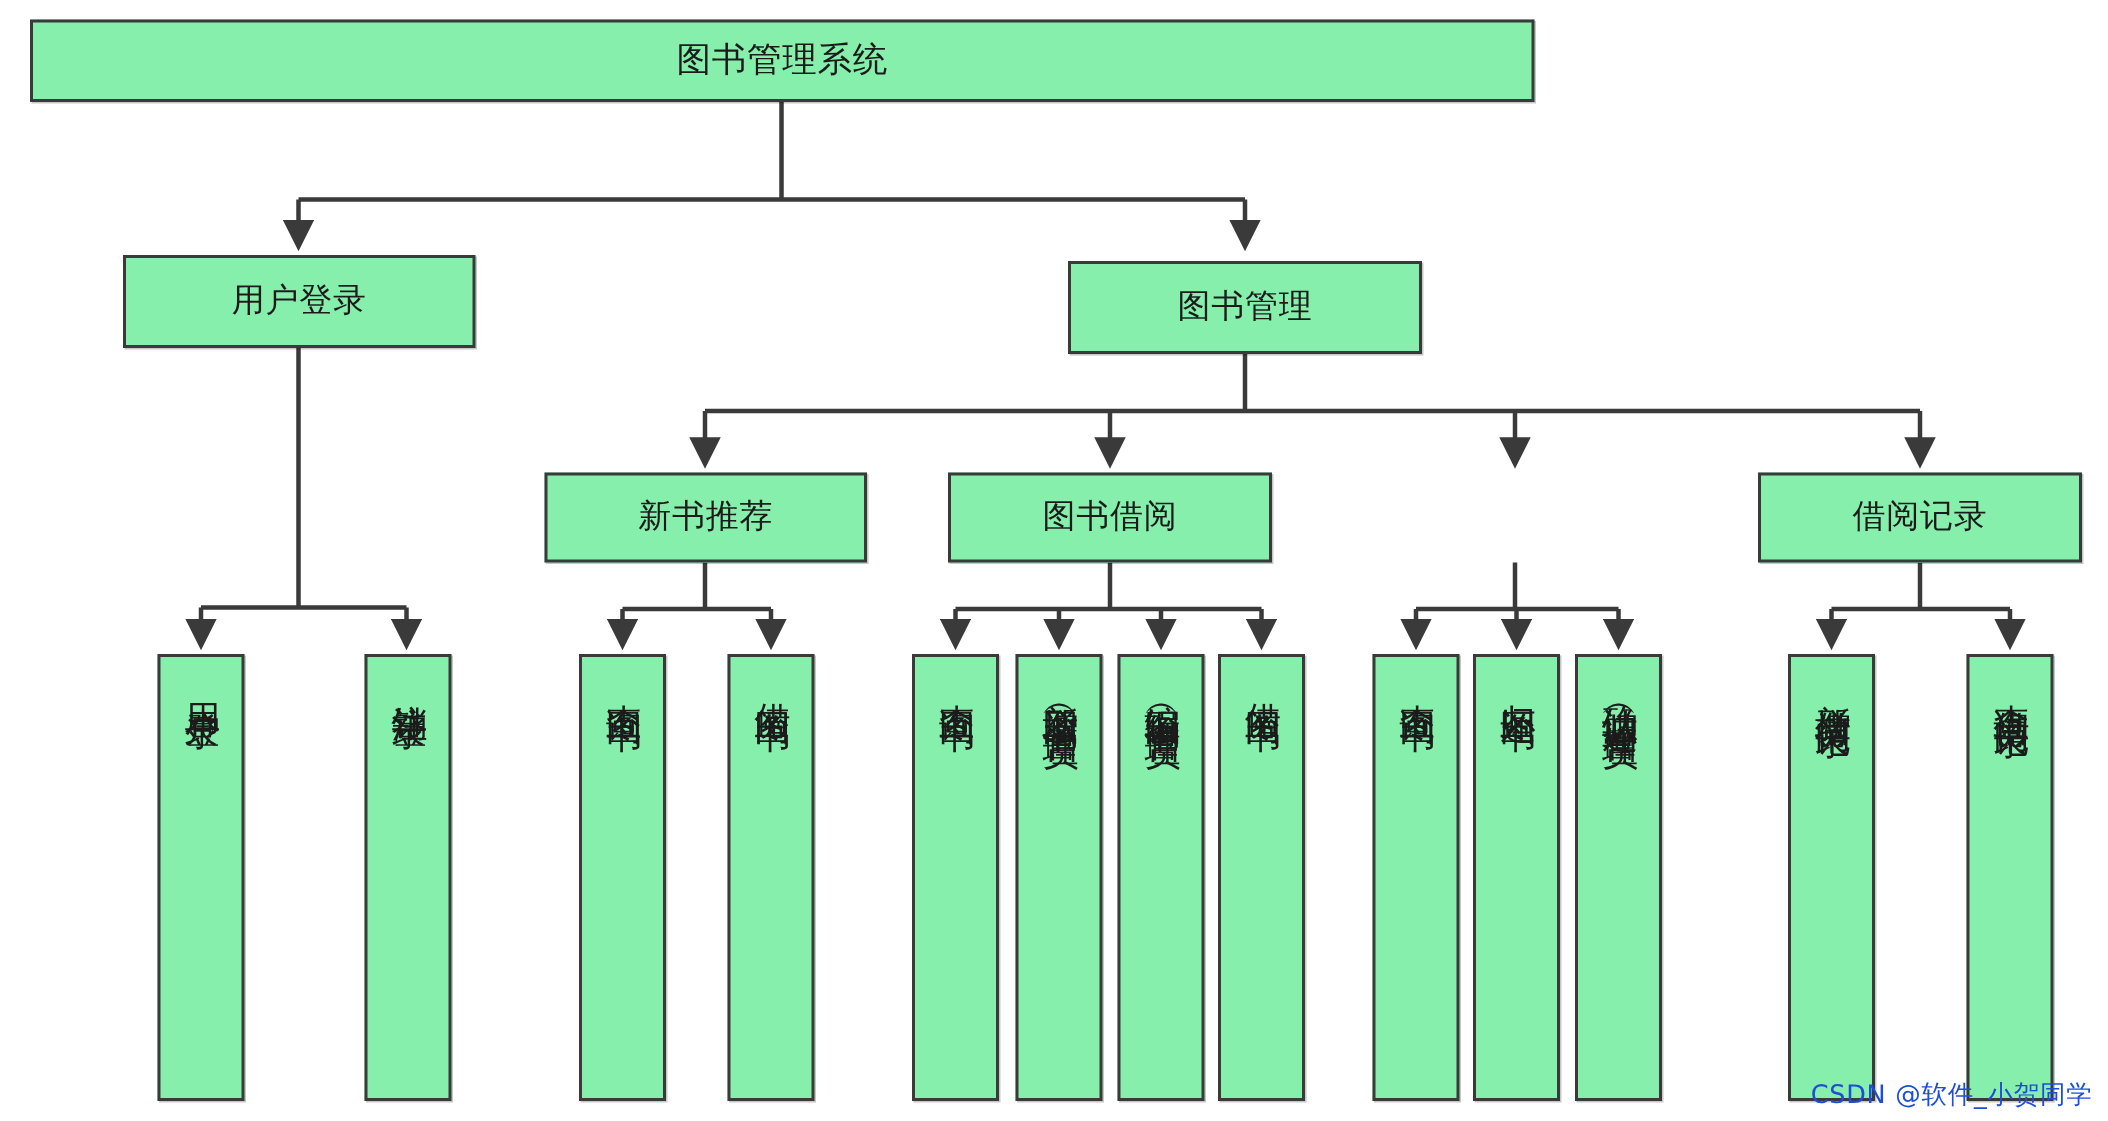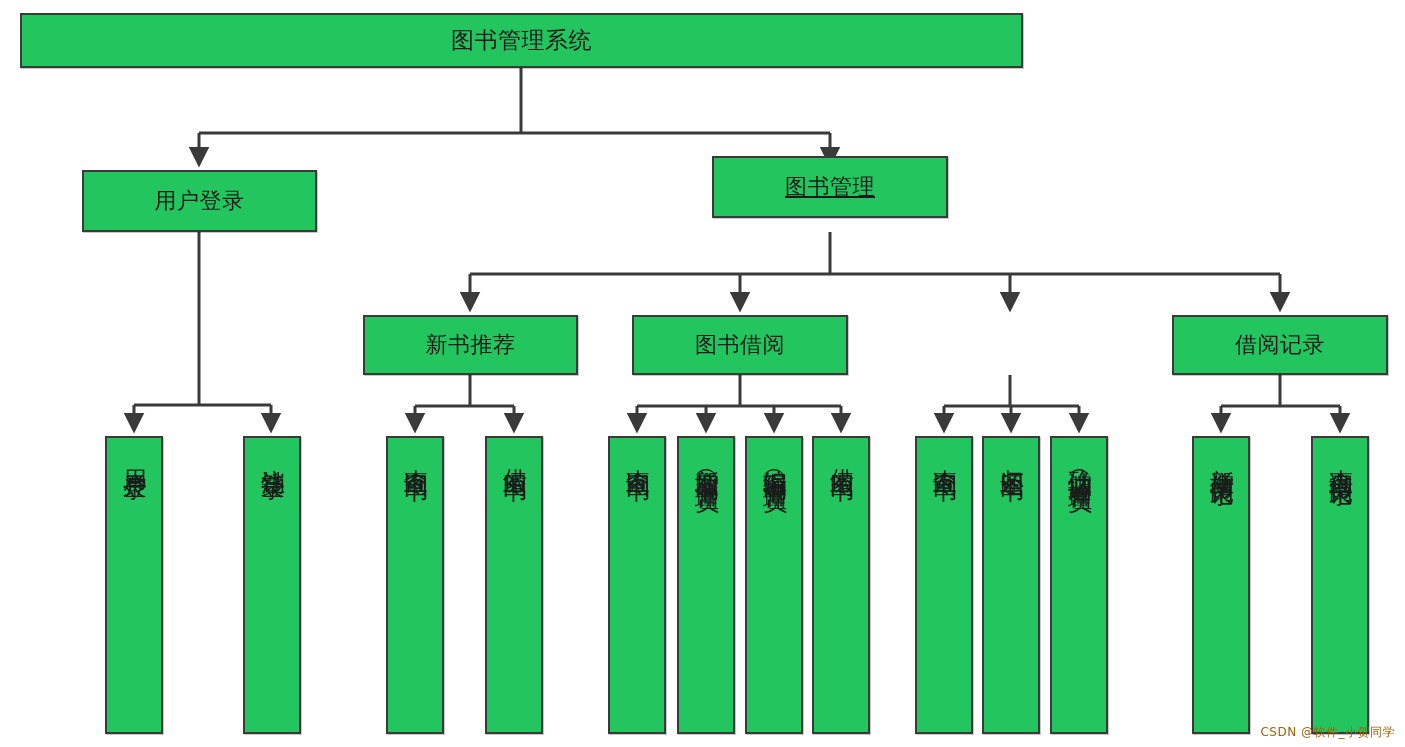--- a/index.html
+++ b/index.html
@@ -21,21 +21,21 @@
     position: absolute;
     left: 0;
     top: 0;
     width: 1405px;
     height: 747px;
   }
   .node {
     position: absolute;
     box-sizing: border-box;
     border: 2px solid #3a3a3a;
-    background: #22c55e;
+    background: #86efac;
     display: flex;
     align-items: center;
     justify-content: center;
     color: #1b1b1b;
     box-shadow: 1px 1px 0 rgba(0,0,0,0.22);
   }
   .node .label {
     display: block;
     text-align: center;
     line-height: 1.22;
@@ -55,22 +55,22 @@
     font-size: 24px;
     line-height: 1.08;
     letter-spacing: 3px;
     white-space: nowrap;
   }
   #root-node .label { font-size: 23px; }
   .watermark {
     position: absolute;
     right: 10px;
     bottom: 6px;
-    font-size: 12px;
-    color: #a16207;
+    font-size: 17px;
+    color: #1d4ed8;
     letter-spacing: 0.5px;
     white-space: nowrap;
     user-select: none;
   }
 </style>
 </head>
 <body>
 
 <div id="canvas">
 
@@ -124,21 +124,21 @@
     </g>
   </svg>
 
   <div class="node horizontal" id="root-node" style="left:20px; top:13px; width:1003px; height:55px;">
     <span class="label">图书管理系统</span>
   </div>
 
   <div class="node horizontal" style="left:82px; top:170px; width:235px; height:62px;">
     <span class="label">用户登录</span>
   </div>
-  <div class="node horizontal" style="left:712px; top:156px; width:236px; height:62px;text-decoration:underline;">
+  <div class="node horizontal" style="left:712px; top:174px; width:236px; height:62px;">
     <span class="label">图书管理</span>
   </div>
 
   <div class="node horizontal" style="left:363px; top:315px; width:215px; height:60px;">
     <span class="label">新书推荐</span>
   </div>
   <div class="node horizontal" style="left:632px; top:315px; width:216px; height:60px;">
     <span class="label">图书借阅</span>
   </div>
   <div class="node horizontal" style="left:1172px; top:315px; width:216px; height:60px;align-items:center;">

